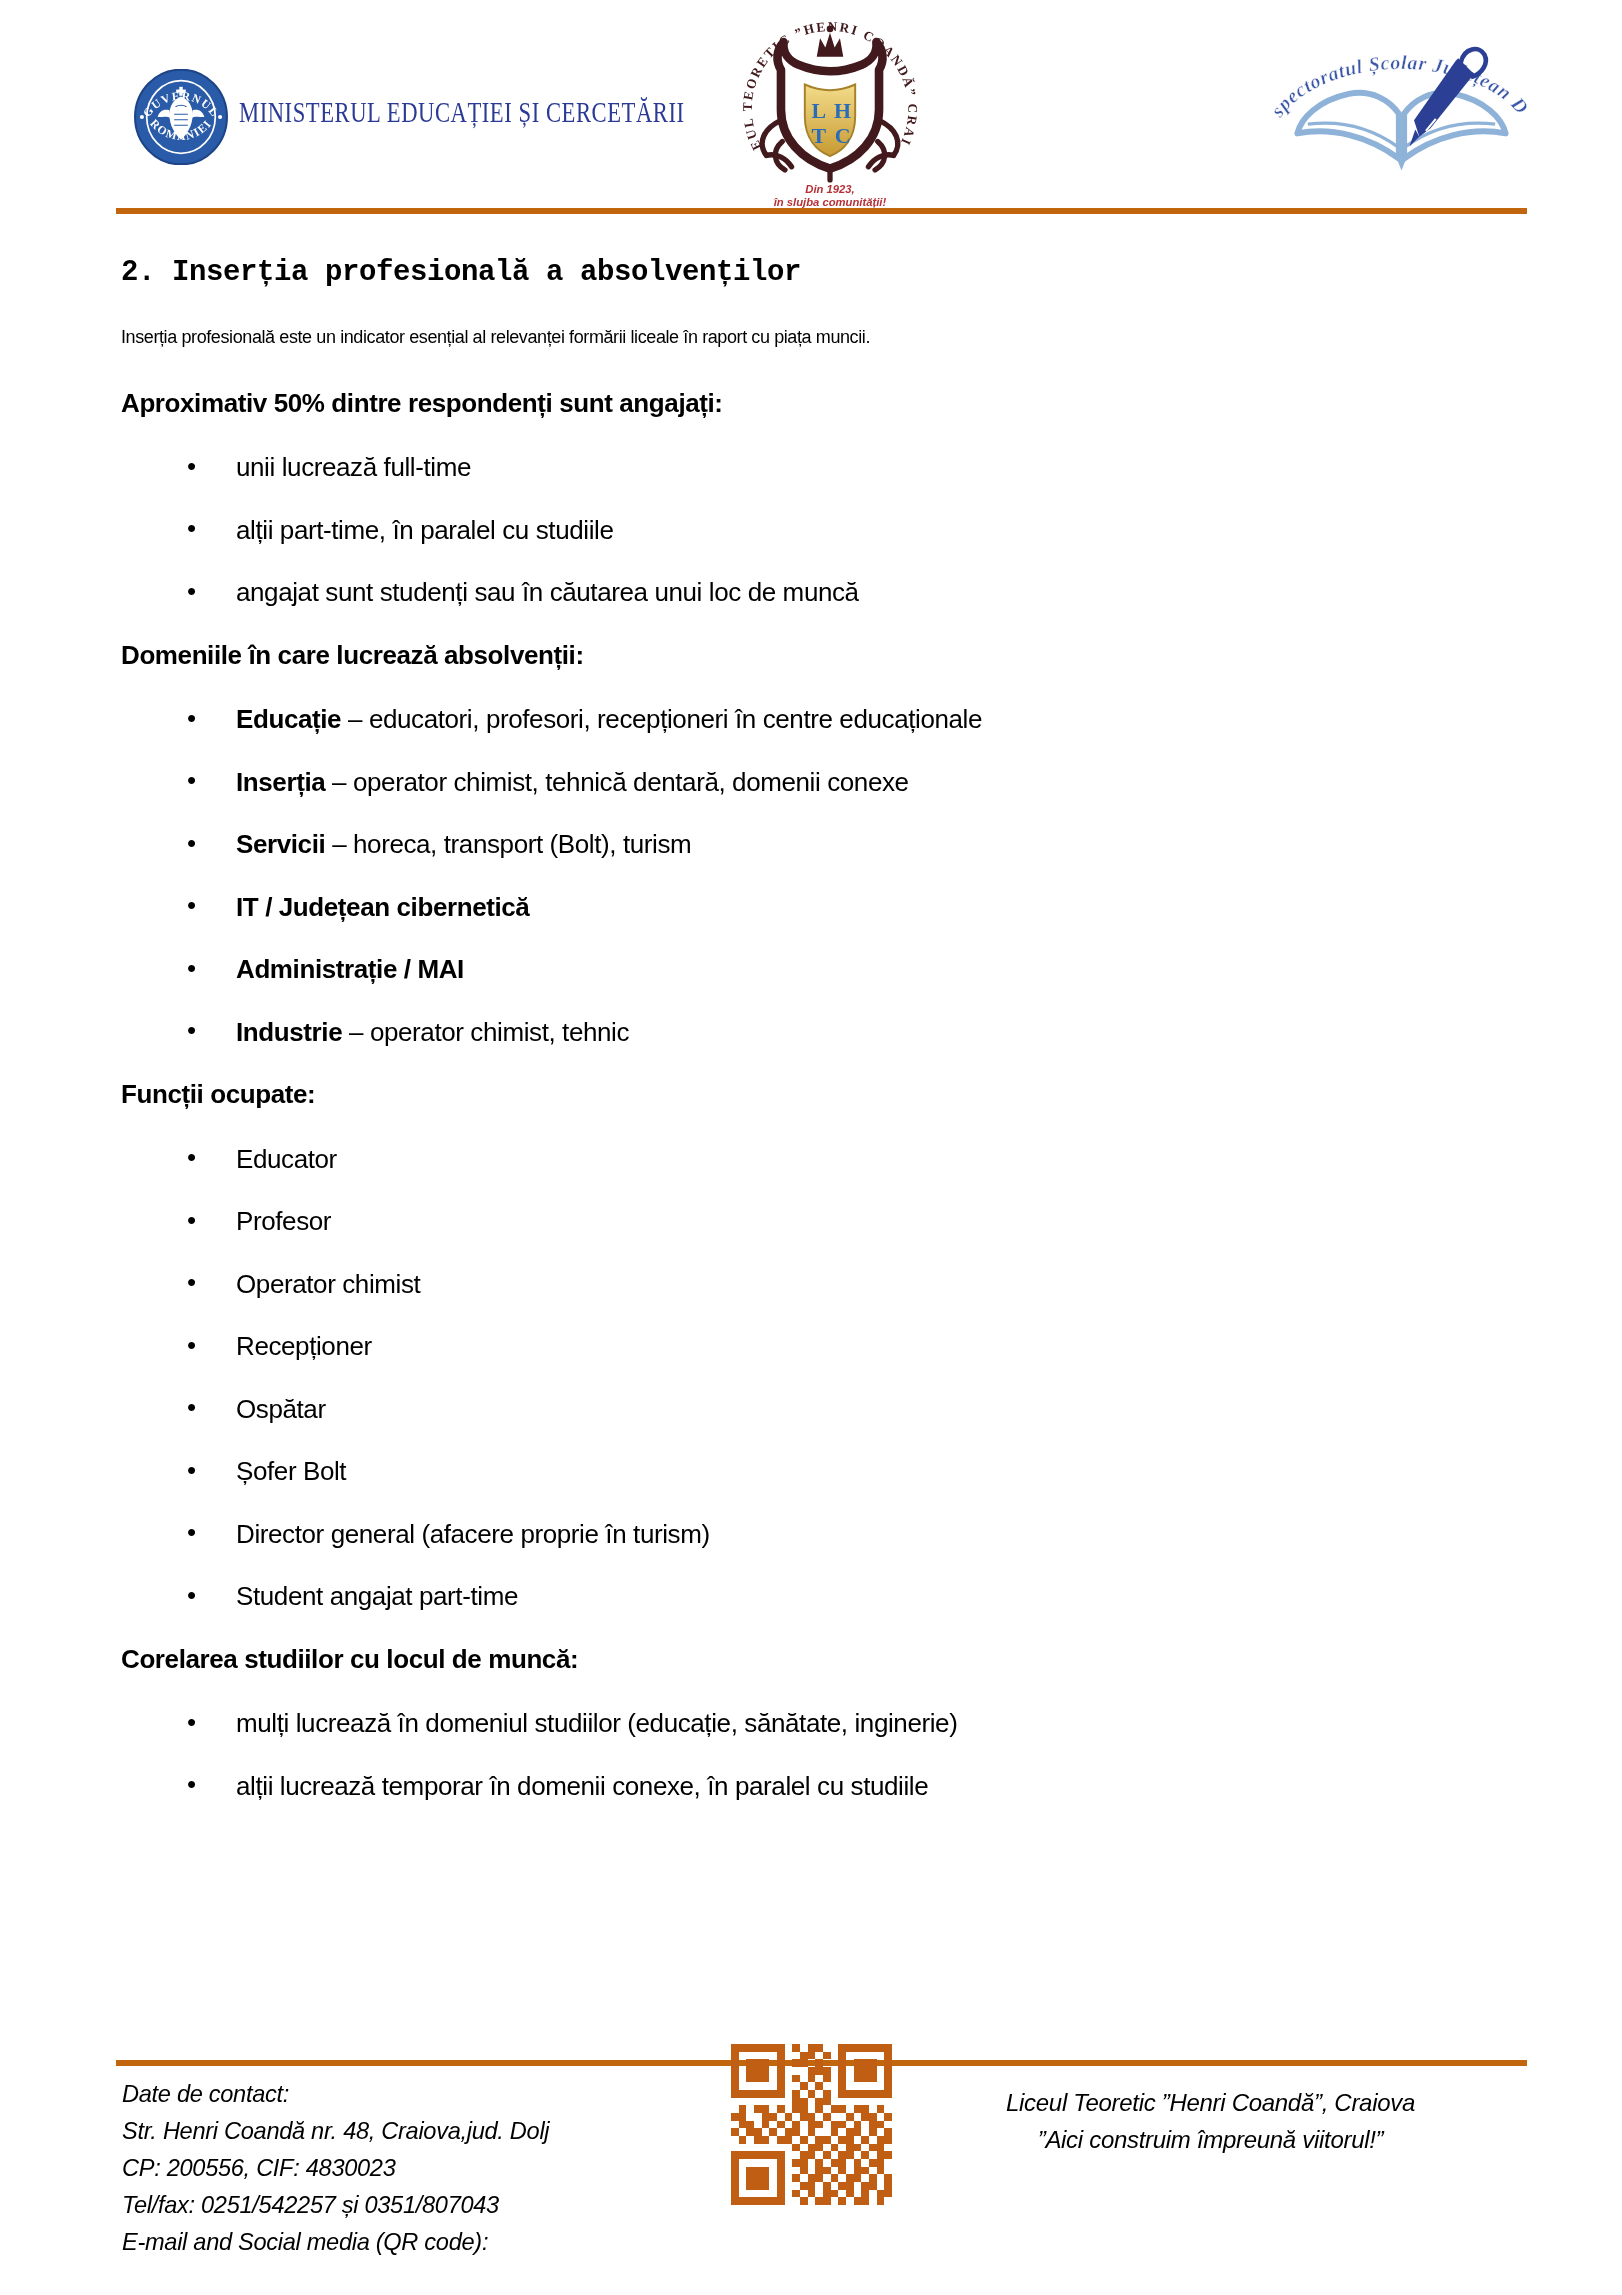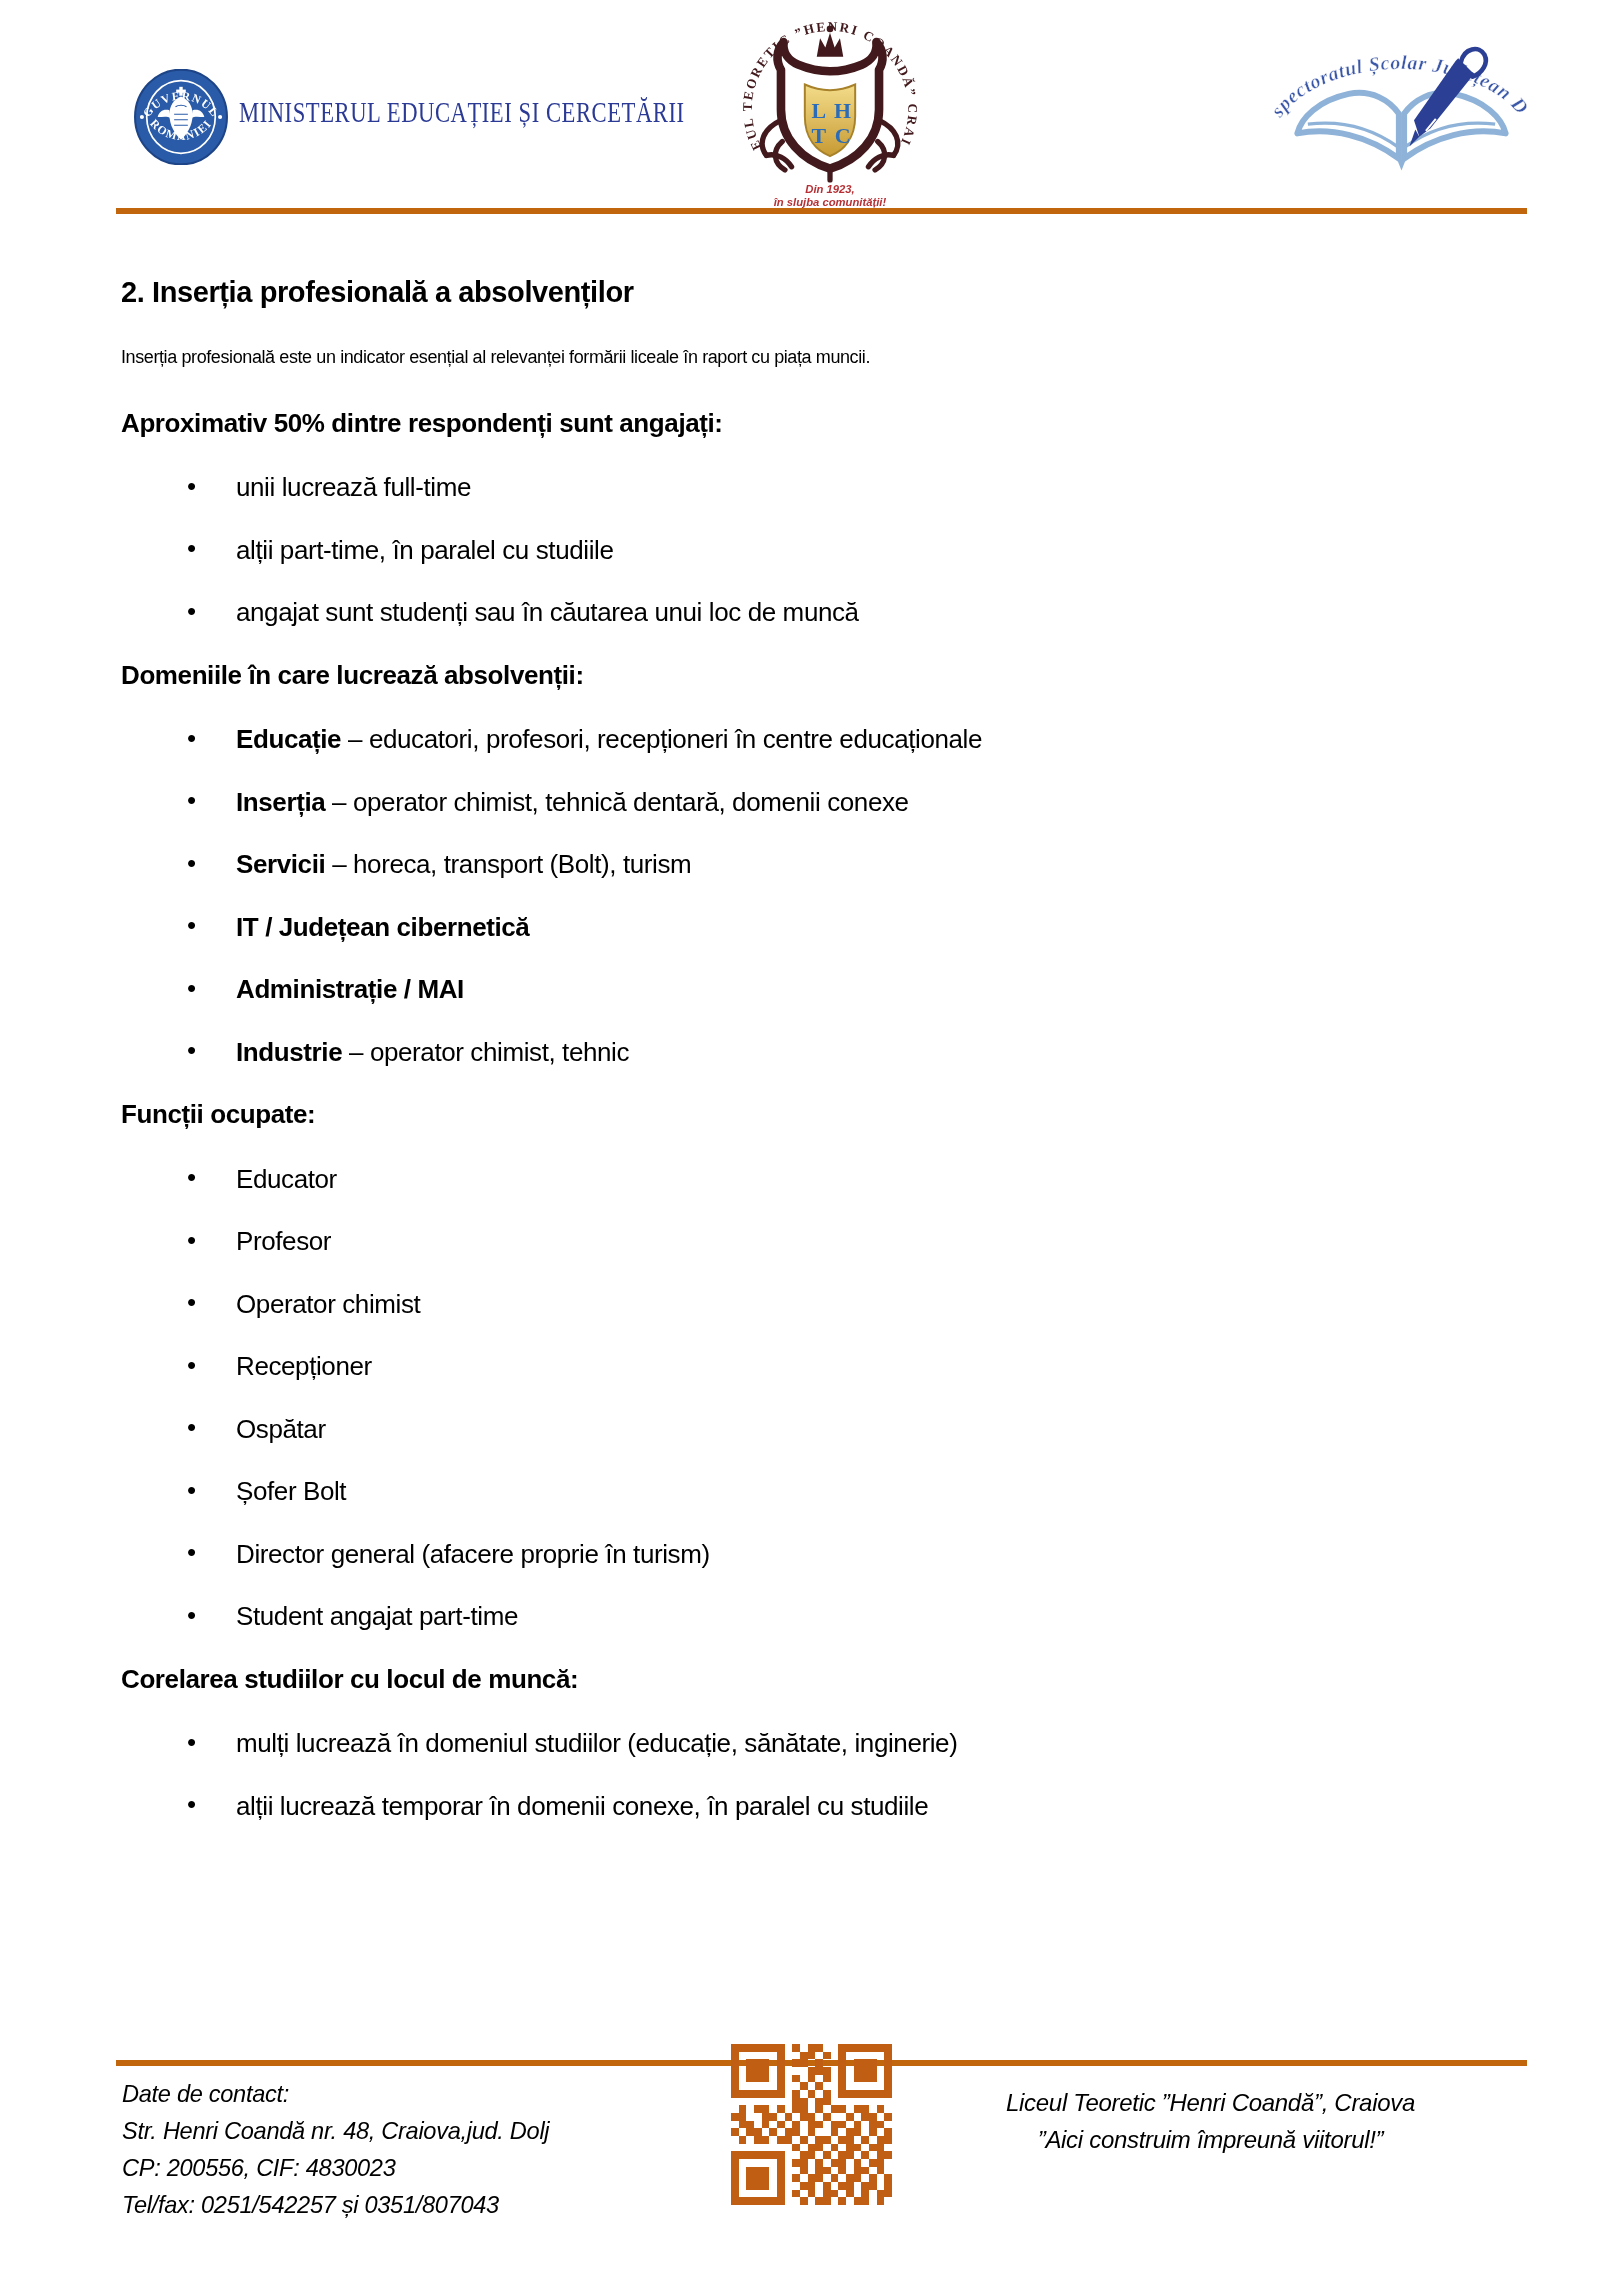--- a/index.html
+++ b/index.html
@@ -12,21 +12,21 @@
             font-size:29px;color:#2b3a94;white-space:nowrap;
             transform:scaleX(0.78);transform-origin:left center;letter-spacing:0.7px;}
   .school-logo{position:absolute;left:724px;top:9.2px;width:212px;height:200px;}
   .insp-logo{position:absolute;left:1263px;top:19.6px;width:277px;height:157px;}
   .rule{position:absolute;left:116px;width:1411px;height:5.9px;background:#c2660e;}
   .rule-top{top:208px;}
   .rule-bottom{top:2060px;}
 
   
   .content{position:absolute;left:121px;top:239px;width:1394px;letter-spacing:-0.4px;}
-  .content h1{font-size:29px;line-height:37px;font-weight:bold;margin:35px 0 0 0;}
+  .content h1{font-size:29px;line-height:37px;font-weight:bold;margin:15px 0 0 0;font-family:Liberation Mono, monospace;}
   .content p.intro{font-size:18px;line-height:37px;margin:27.5px 0 0 0;}
   .content h2{font-size:26px;line-height:37px;font-weight:bold;margin:3.9px 0 0 0;}
   .content h2.first{margin-top:29px;}
   .content ul{list-style:none;margin:27.5px 0 0 0;padding:0 0 0 115px;}
   .content li{position:relative;font-size:26px;line-height:37px;margin:0 0 25.5px 0;}
   .content li::before{content:"•";position:absolute;left:-49px;top:-1.3px;font-size:26px;}
   .content li b{font-weight:bold;}
 
   
   .footer-left{position:absolute;left:122px;top:2076px;font-style:italic;
@@ -184,20 +184,21 @@
       </ul>
   </div>
 
   <div class="rule rule-bottom"></div>
 
   <div class="footer-left">
     <div>Date de contact:</div>
     <div>Str. Henri Coandă nr. 48, Craiova,jud. Dolj</div>
     <div>CP: 200556, CIF: 4830023</div>
     <div>Tel/fax: 0251/542257 și 0351/807043</div>
+    <div>E-mail and Social media (QR code):</div>
   </div>
 
   <div class="qr">
     <svg viewBox="0 0 21 21">
         <g fill="#c05e14">
           <rect x="0" y="0" width="1.02" height="1.02"></rect>
           <rect x="1" y="0" width="1.02" height="1.02"></rect>
           <rect x="2" y="0" width="1.02" height="1.02"></rect>
           <rect x="3" y="0" width="1.02" height="1.02"></rect>
           <rect x="4" y="0" width="1.02" height="1.02"></rect>

